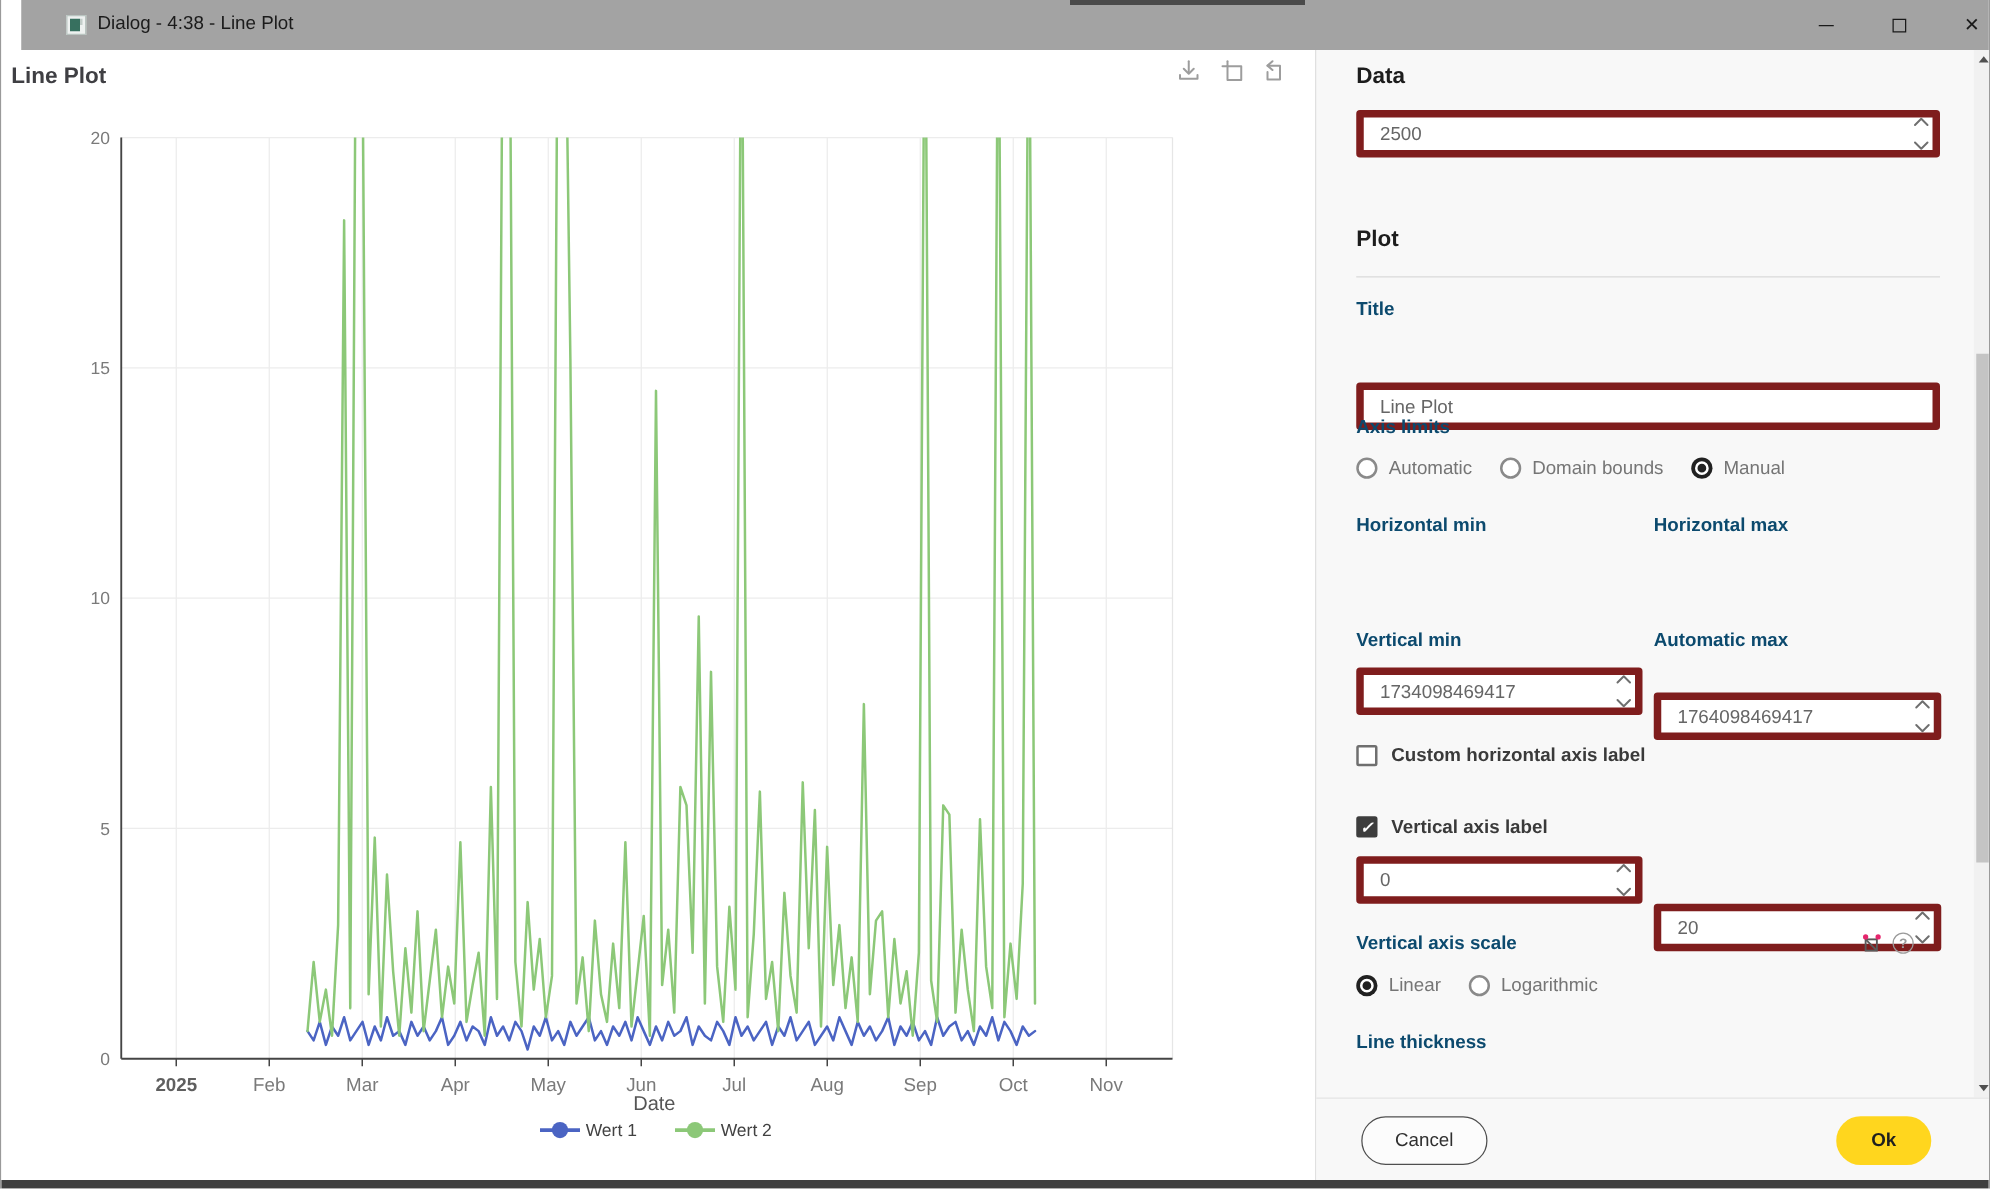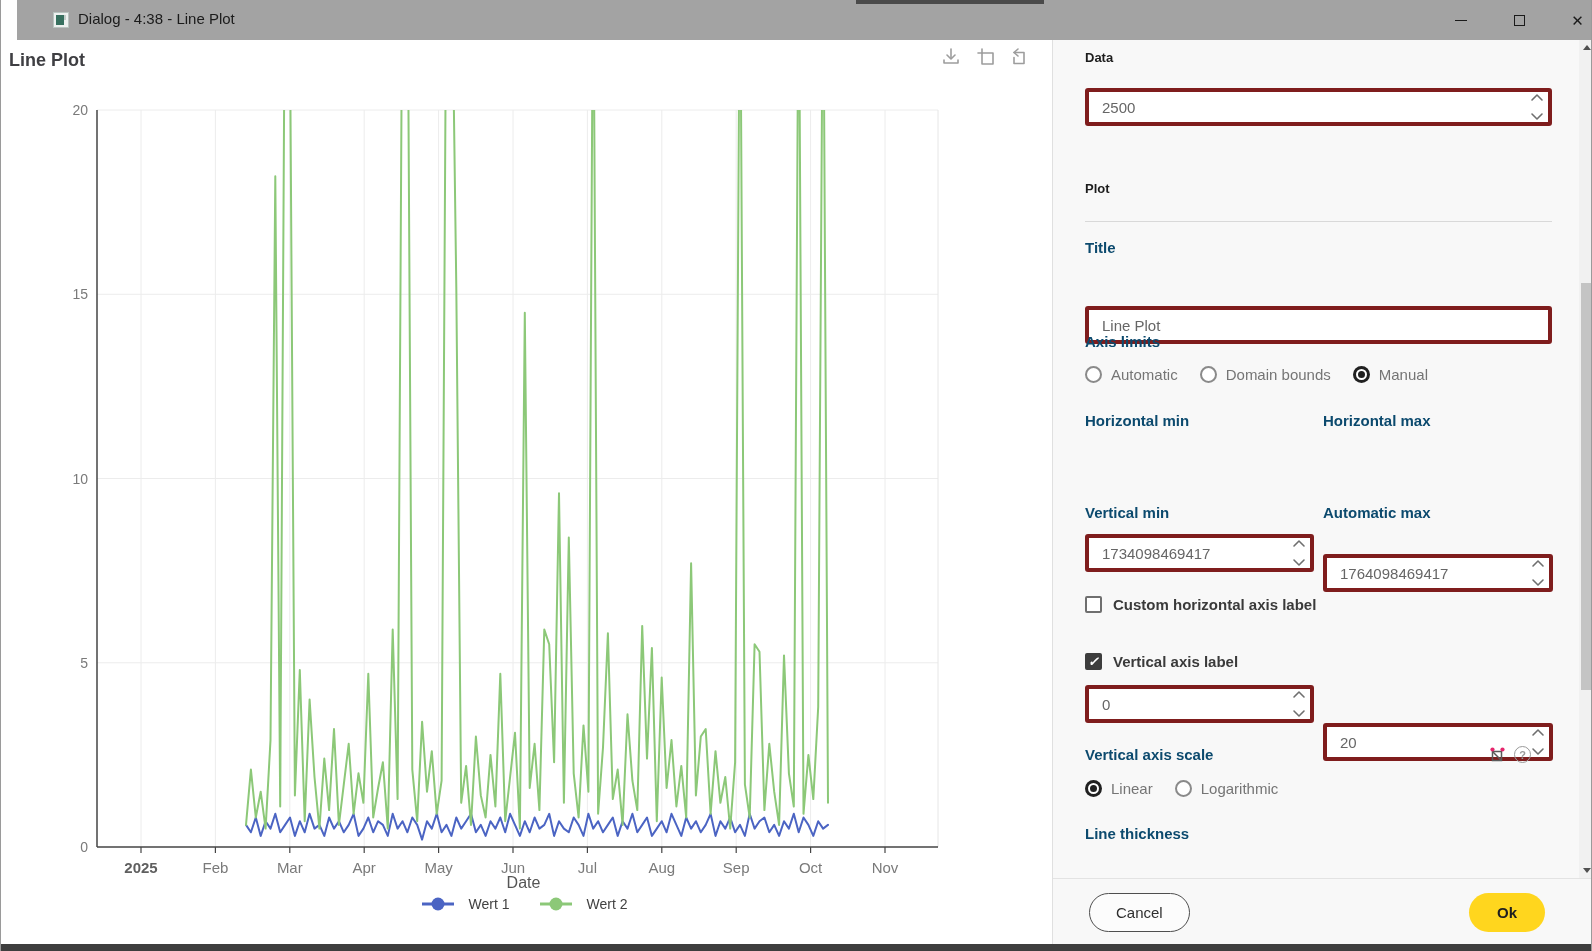--- a/index.html
+++ b/index.html
@@ -30,36 +30,36 @@
   .plot-area { position:absolute; left:0; top:0; width:1045px; height:944px; background:#fff; }
   .plot-heading { position:absolute; left:8px; top:50px; font-size:18px; font-weight:700; color:#3f3f43; }
   .plot-toolbar { position:absolute; left:938px; top:45px; display:flex; gap:11px; }
   .tool-btn { width:24px; height:24px; display:flex; align-items:center; justify-content:center; cursor:pointer; }
   .tool-btn svg { stroke:#9d9d9d; fill:none; stroke-width:1.6; stroke-linecap:round; stroke-linejoin:round; }
   #chart { position:absolute; left:0; top:0; }
   #chart text { font-family:"Liberation Sans", sans-serif; }
 
   .legend { position:absolute; left:0; top:896px; width:1045px; display:flex;
     justify-content:center; gap:28px; }
-  .legend-item { display:flex; align-items:center; gap:13px; cursor:pointer; }
+  .legend-item { display:flex; align-items:center; gap:3px; cursor:pointer; }
   .legend-item span { font-size:14px; color:#424242; }
 
   
   .panel { position:absolute; left:1051px; top:40px; width:541px; height:904px;
     background:#f8f8f8; border-left:1px solid #e0e0e0; }
   .panel-scroll { position:absolute; left:0; top:0; width:541px; height:838px; overflow:hidden; }
   .p-abs { position:absolute; left:32px; width:467px; }
-  .sec-heading { font-size:13px; font-weight:700; color:#1d1d1d; }
+  .sec-heading { font-size:18px; font-weight:700; color:#1d1d1d; }
   .divider { height:1px; background:#d9d9d9; }
   .field-label { font-size:15px; font-weight:700; color:#0c4a6e; }
   .half { width:229px; }
   .half2 { left:270px; width:230px; }
 
   .tb { position:relative; }
-  .tb input { width:100%; height:38px; border:4px solid #7f1d1d; border-radius:3px;
+  .tb input { width:100%; height:38px; border:6px solid #7f1d1d; border-radius:3px;
     background:#fff; font-size:15px; color:#666; padding:0 34px 0 13px;
     font-family:"Liberation Sans", sans-serif; outline:none; }
   .spin { position:absolute; right:8px; top:5px; width:14px; height:28px; display:flex;
     flex-direction:column; justify-content:space-between; cursor:pointer; }
   .spin svg { stroke:#6f6f6f; fill:none; stroke-width:1.6; stroke-linecap:round; stroke-linejoin:round; }
 
   .radio-row { display:flex; align-items:center; gap:22px; }
   .radio-opt { display:flex; align-items:center; gap:9px; cursor:pointer; }
   .radio { width:17px; height:17px; border-radius:50%; border:2px solid #8a8a8a; background:#fff; position:relative; flex:none; }
   .radio.sel { border:none; background:#212121; }

